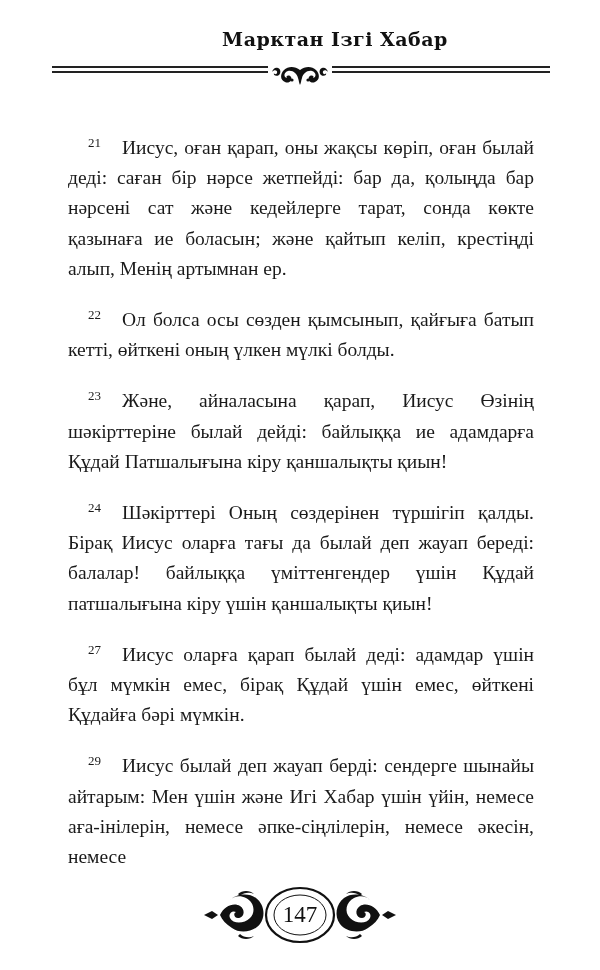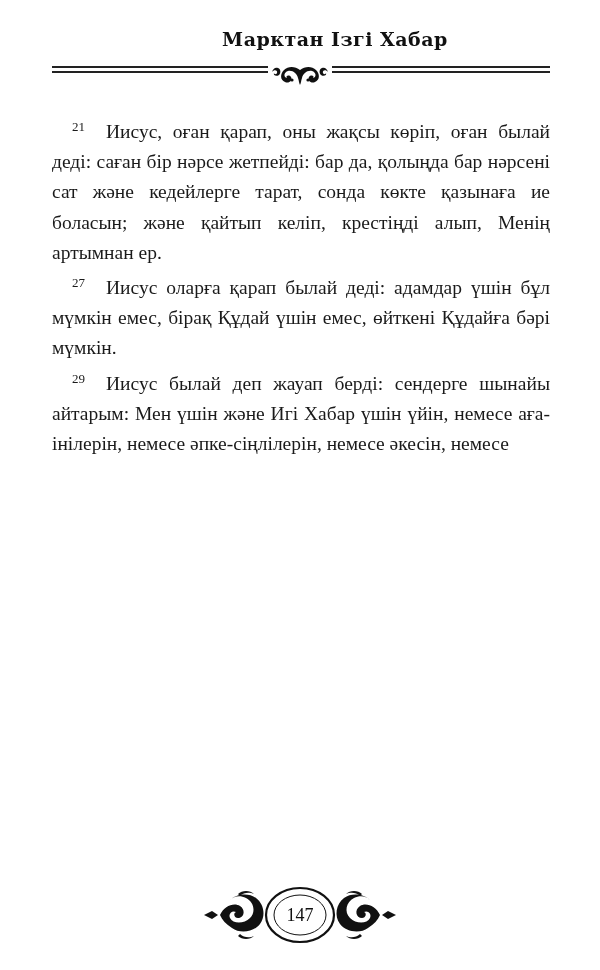--- a/index.html
+++ b/index.html
@@ -3,24 +3,24 @@
   <meta charset="utf-8">
   <style>
     html, body { margin: 0; padding: 0; background: #ffffff; }
     body { width: 600px; height: 970px; position: relative; overflow: hidden; font-family: "Liberation Serif", serif; color: #1a1a1a; }
     .running-head { position: absolute; top: 28px; left: 0; width: 600px; text-align: center; font-family: "DejaVu Serif", serif; font-weight: bold; font-size: 19px; letter-spacing: 0.5px; color: #111; margin-left: 35px; }
     .rule { position: absolute; left: 52px; width: 498px; height: 2px; background: #222; }
     .rule.r1 { top: 66px; }
     .rule.r2 { top: 71px; height: 2px; }
     .head-ornament { position: absolute; left: 268px; top: 64px; width: 64px; height: 24px; background: #fff; }
     .text-block { position: absolute; left: 52px; top: 112px; width: 498px; font-size: 19.5px; line-height: 30.2px; text-align: justify; }
-    .verse { margin: 0; text-indent: 20px; }
+    .verse { margin: 16px; text-indent: 20px; }
     .verse-num { font-size: 13px; vertical-align: 7px; display: inline-block; width: 34px; text-indent: 0; }
     .folio { position: absolute; left: 200px; top: 880px; width: 200px; height: 70px; }
-    .folio-num { position: absolute; left: 0; top: 0; width: 200px; height: 70px; line-height: 70px; text-align: center; font-size: 18px; font-family: "Liberation Serif", serif; color: #111; }
+    .folio-num { position: absolute; left: 0; top: 0; width: 200px; height: 70px; line-height: 70px; text-align: center; font-size: 23px; font-family: "Liberation Serif", serif; color: #111; }
   </style>
 </head>
 <body>
 
 <div class="running-head">Марктан Ізгі Хабар</div>
 <div class="rule r1"></div>
 <div class="rule r2"></div>
 <div class="head-ornament">
   <svg width="64" height="24" viewBox="0 0 64 24">
     <g fill="#111">
@@ -28,20 +28,23 @@
       <path d="M4 8 C6 5 10 6 9 9 C8 11 6 10 6 9 C5 11 8 13 11 11 C13 9 13 5 10 4 C7 3 5 5 4 8 Z"></path>
       <path d="M60 8 C58 5 54 6 55 9 C56 11 58 10 58 9 C59 11 56 13 53 11 C51 9 51 5 54 4 C57 3 59 5 60 8 Z"></path>
       <circle cx="24" cy="16" r="1.6"></circle>
       <circle cx="40" cy="16" r="1.6"></circle>
     </g>
   </svg>
 </div>
 
 <div class="text-block">
   <p class="verse"><span class="verse-num">21</span><span>Иисус, оған қарап, оны жақсы көріп, оған былай деді: саған бір нәрсе жетпейді: бар да, қолыңда бар нәрсені сат және кедейлерге тарат, сонда көкте қазынаға ие боласын; және қайтып келіп, крестіңді алып, Менің артымнан ер.</span></p>
+  <p class="verse"><span class="verse-num">22</span><span>Ол болса осы сөзден қымсынып, қайғыға батып кетті, өйткені оның үлкен мүлкі болды.</span></p>
+  <p class="verse"><span class="verse-num">23</span><span>Және, айналасына қарап, Иисус Өзінің шәкірттеріне былай дейді: байлыққа ие адамдарға Құдай Патшалығына кіру қаншалықты қиын!</span></p>
+  <p class="verse"><span class="verse-num">24</span><span>Шәкірттері Оның сөздерінен түршігіп қалды. Бірақ Иисус оларға тағы да былай деп жауап береді: балалар! байлыққа үміттенгендер үшін Құдай патшалығына кіру үшін қаншалықты қиын!</span></p>
   <p class="verse"><span class="verse-num">27</span><span>Иисус оларға қарап былай деді: адамдар үшін бұл мүмкін емес, бірақ Құдай үшін емес, өйткені Құдайға бәрі мүмкін.</span></p>
   <p class="verse"><span class="verse-num">29</span><span>Иисус былай деп жауап берді: сендерге шынайы айтарым: Мен үшін және Игі Хабар үшін үйін, немесе аға-інілерін, немесе әпке-сіңлілерін, немесе әкесін, немесе</span></p>
 </div>
 
 <div class="folio">
   <svg width="200" height="70" viewBox="0 0 200 70" style="position:absolute;left:0;top:0;">
     <g fill="#111" stroke="none">
 
       <path d="M4 35 L12 31 L18 35 L12 39 Z"></path>
       <path d="M20 35 C24 26 34 22 40 26 C46 30 44 38 38 38 C34 38 33 33 36 32 C32 30 28 34 30 38 C33 44 44 44 50 38 C56 32 54 22 46 18 C40 15 34 16 30 20 C36 14 48 12 56 18 C64 24 66 36 60 44 C54 52 40 54 32 48 C26 44 22 40 20 35 Z"></path>

